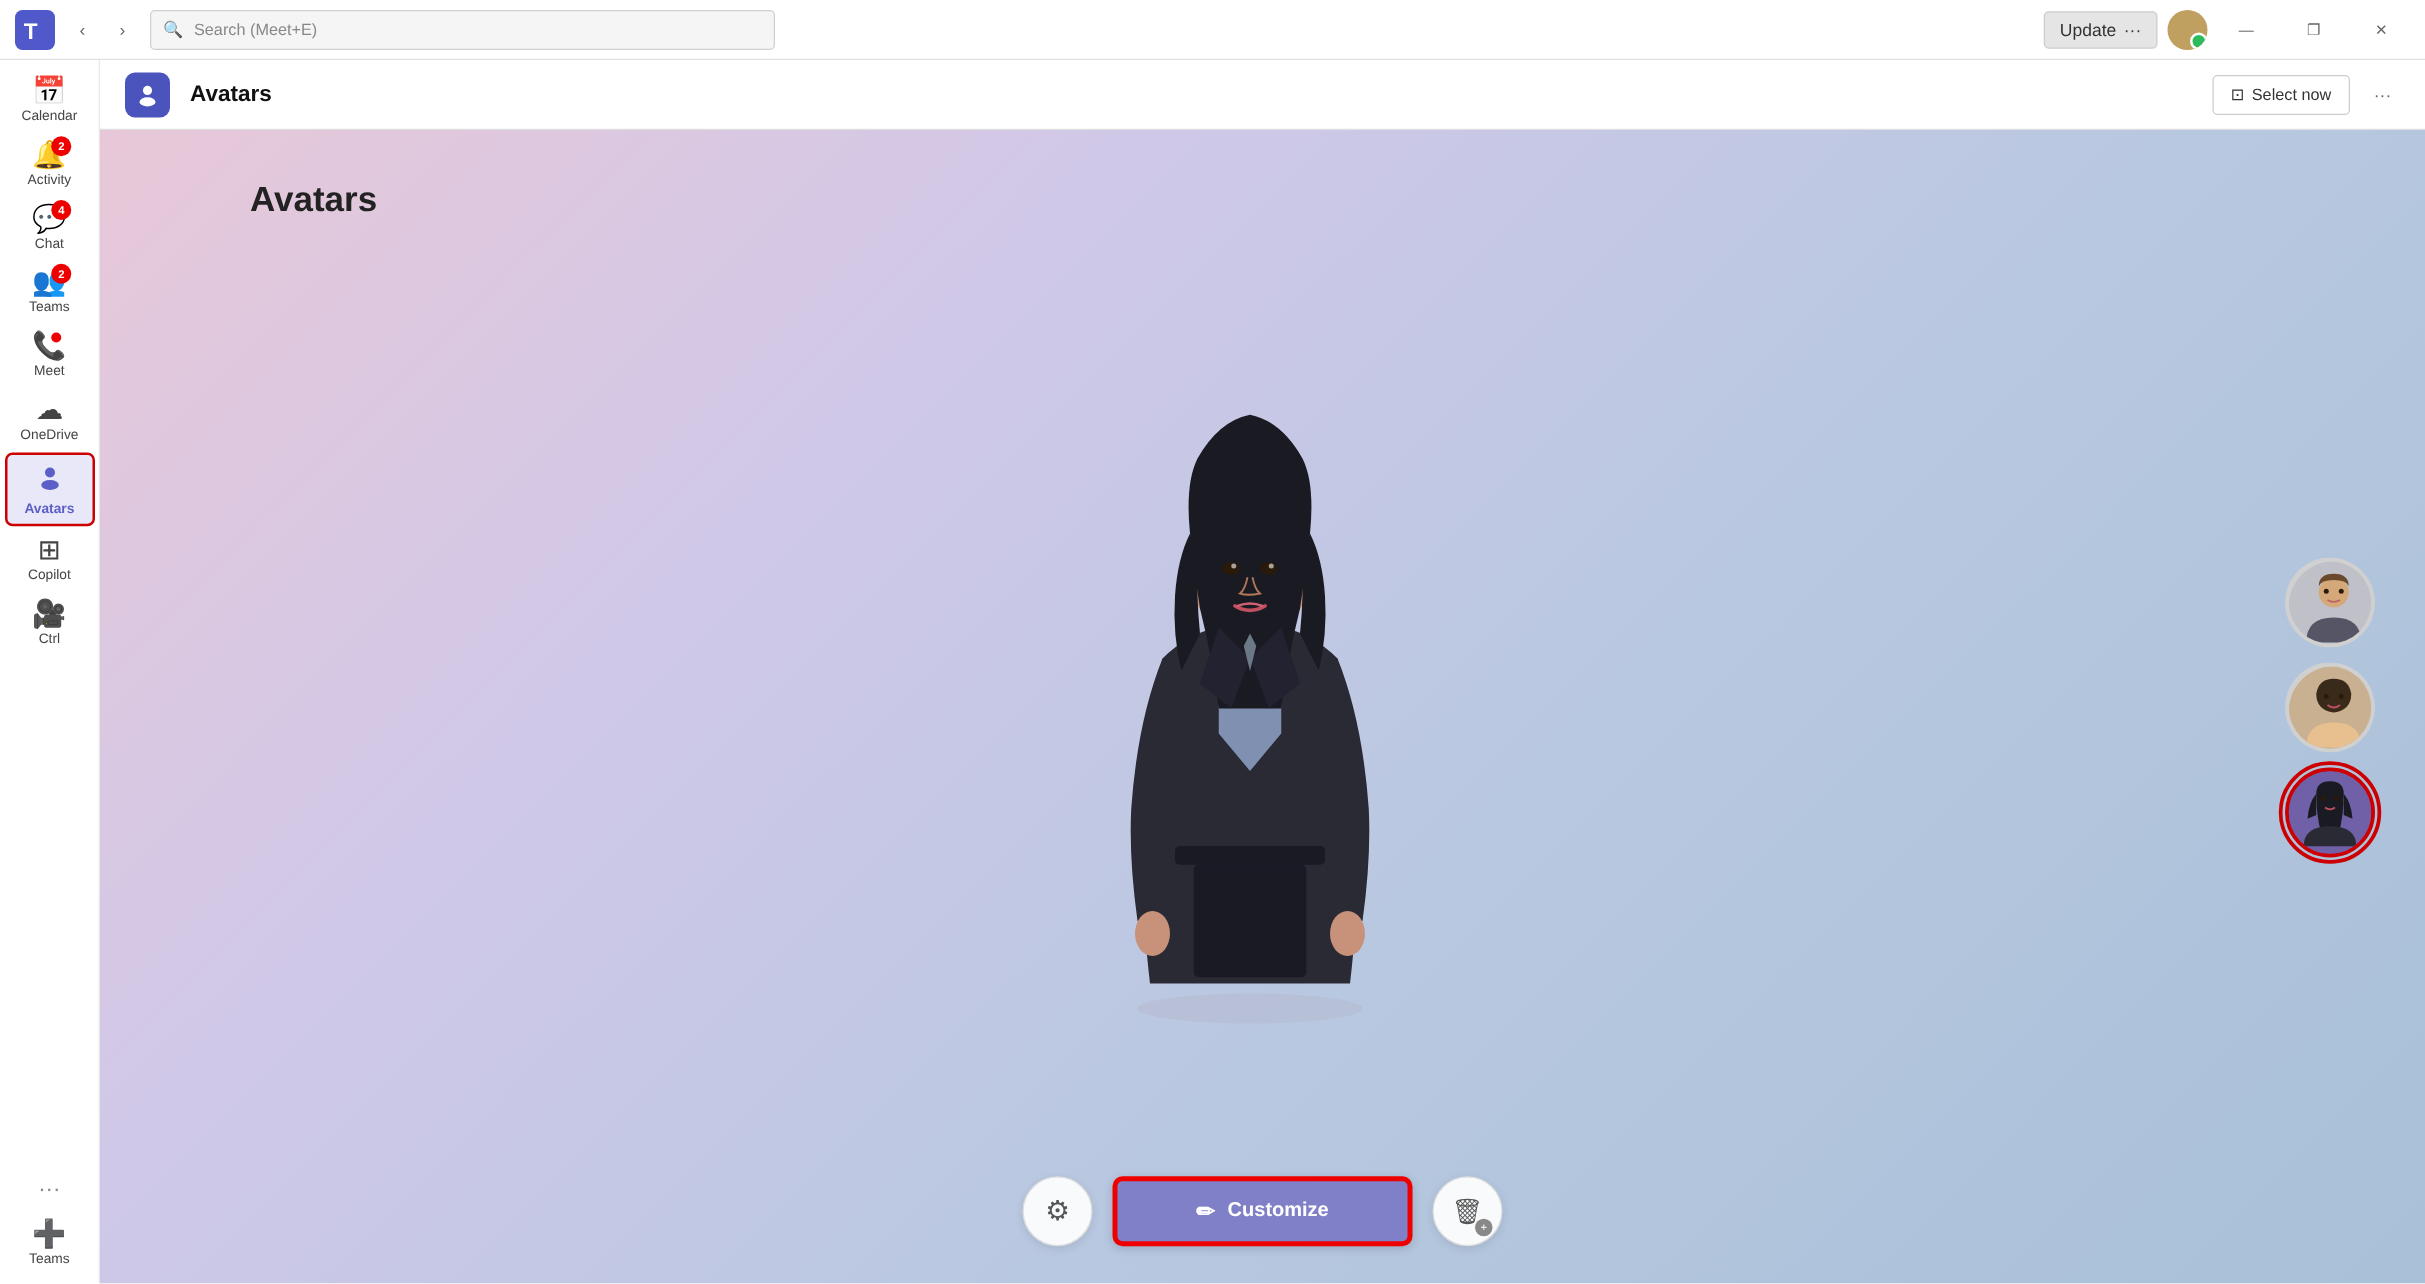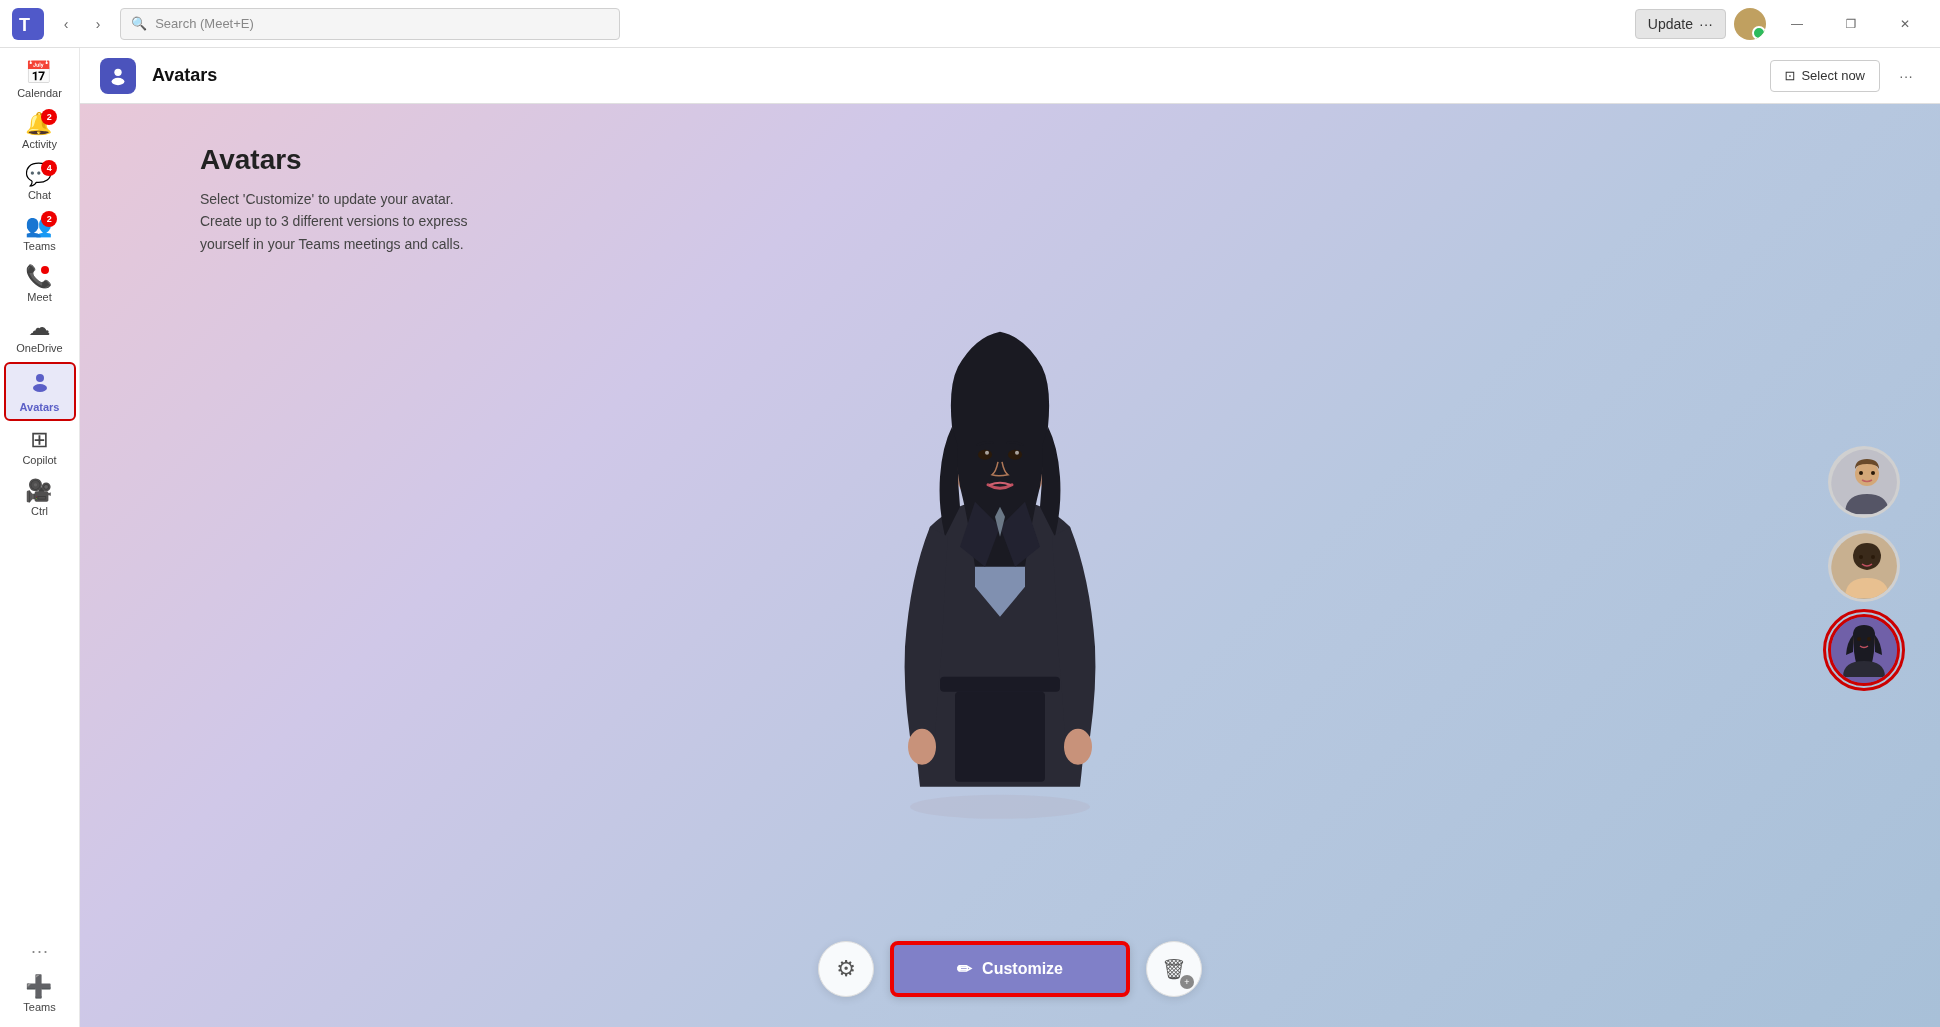--- a/index.html
+++ b/index.html
@@ -255,25 +255,20 @@
           <span>Select now</span>
         </button>
         <button class="nav-arrow">···</button>
       </div>
     </div>
 
     <div class="avatar-main">
 
       <div class="page-info">
         <h2 class="page-title">Avatars</h2>
-        <p class="page-desc">
-          <span>Select 'Customize' to update your avatar.</span><br>
-          <span>Create up to 3 different versions to express</span><br>
-          <span>yourself in your Teams meetings and calls.</span>
-        </p>
       </div>
 
       <div class="avatar-figure">
         <svg class="avatar-svg" viewBox="0 0 260 520" xmlns="http://www.w3.org/2000/svg">
 
           <ellipse cx="130" cy="500" rx="90" ry="12" fill="rgba(180,180,200,0.4)"></ellipse>
 
           <path d="M60,220 Q50,280 45,380 Q43,420 50,480 L210,480 Q217,420 215,380 Q210,280 200,220 Q180,200 155,195 L130,220 L105,195 Q80,200 60,220Z" fill="#2a2a35"></path>
 
           <path d="M105,195 L130,220 L155,195 L155,280 L130,310 L105,280 Z" fill="#8090b0"></path>

